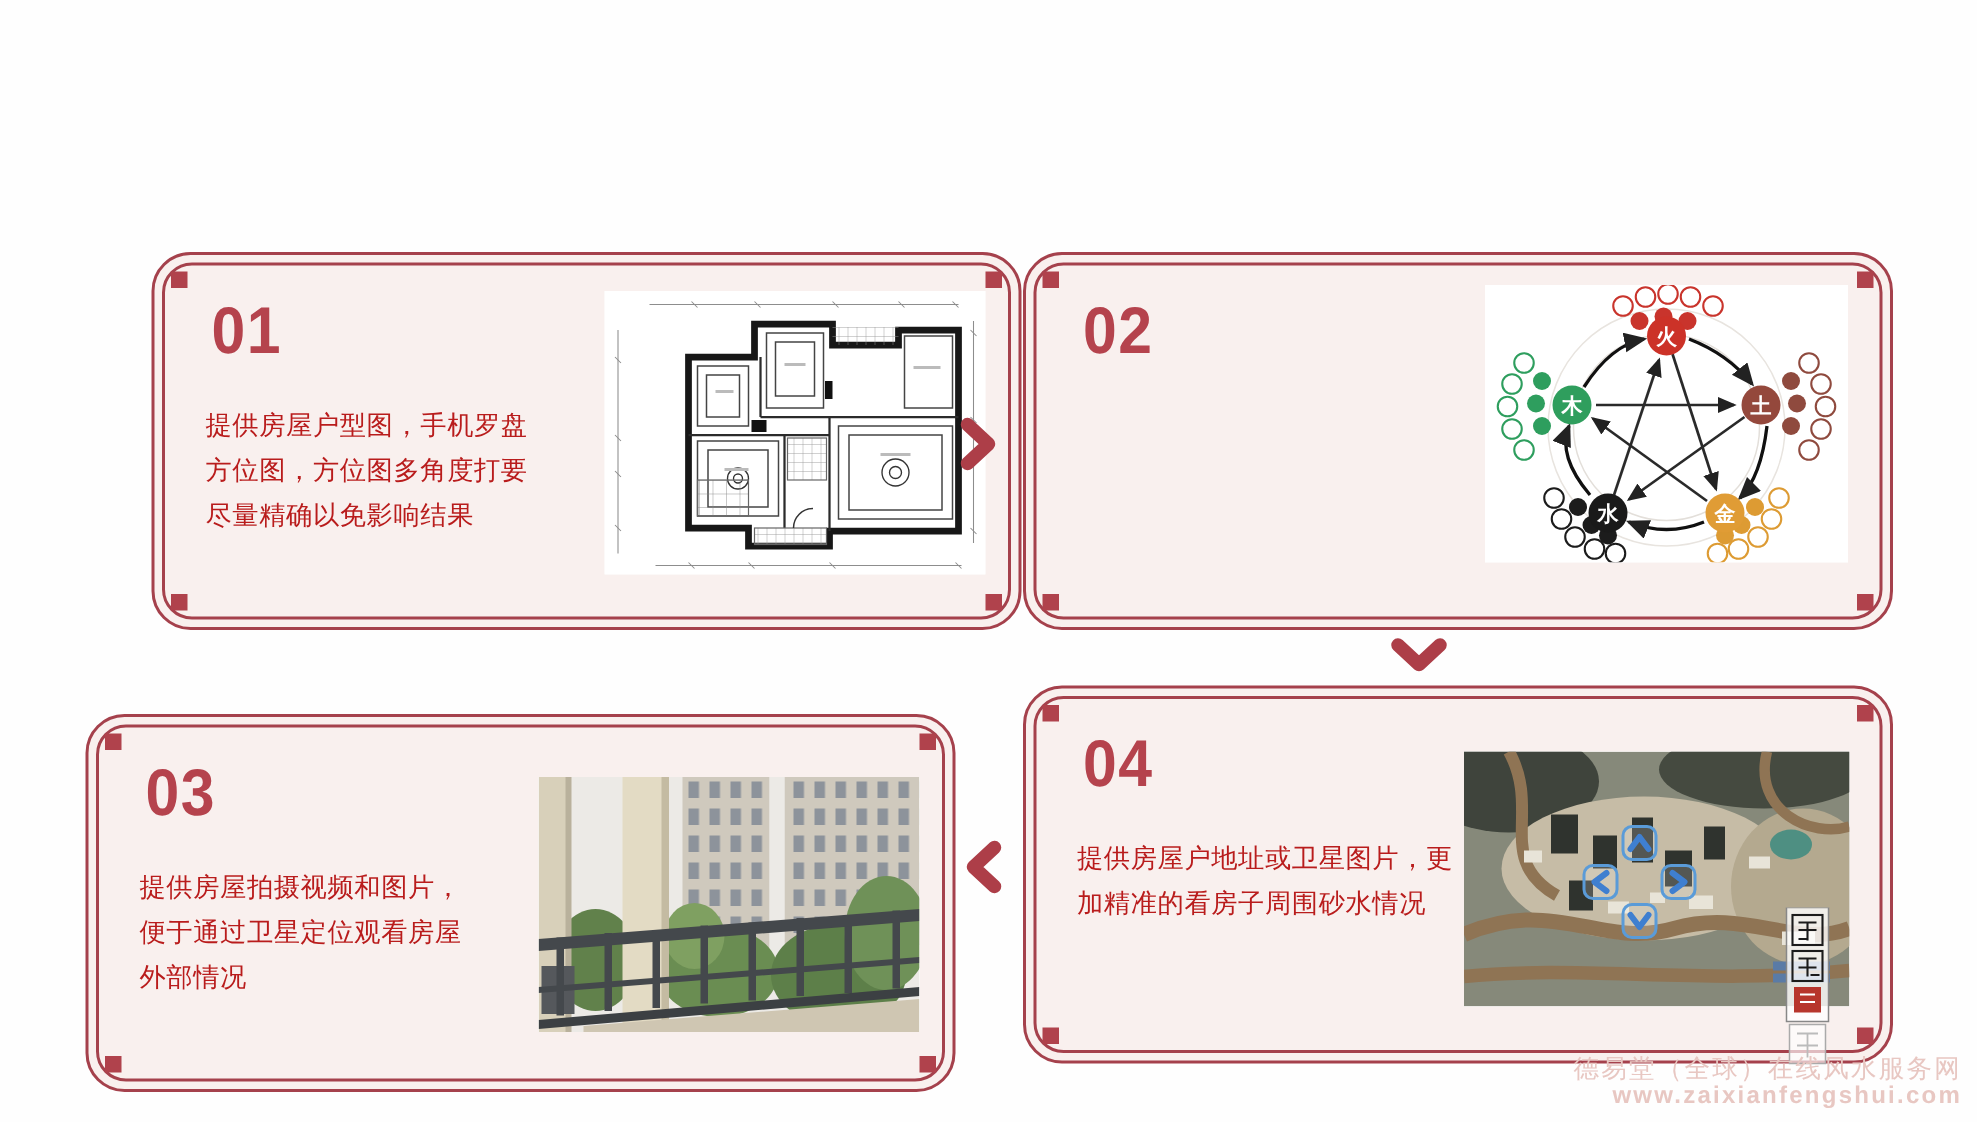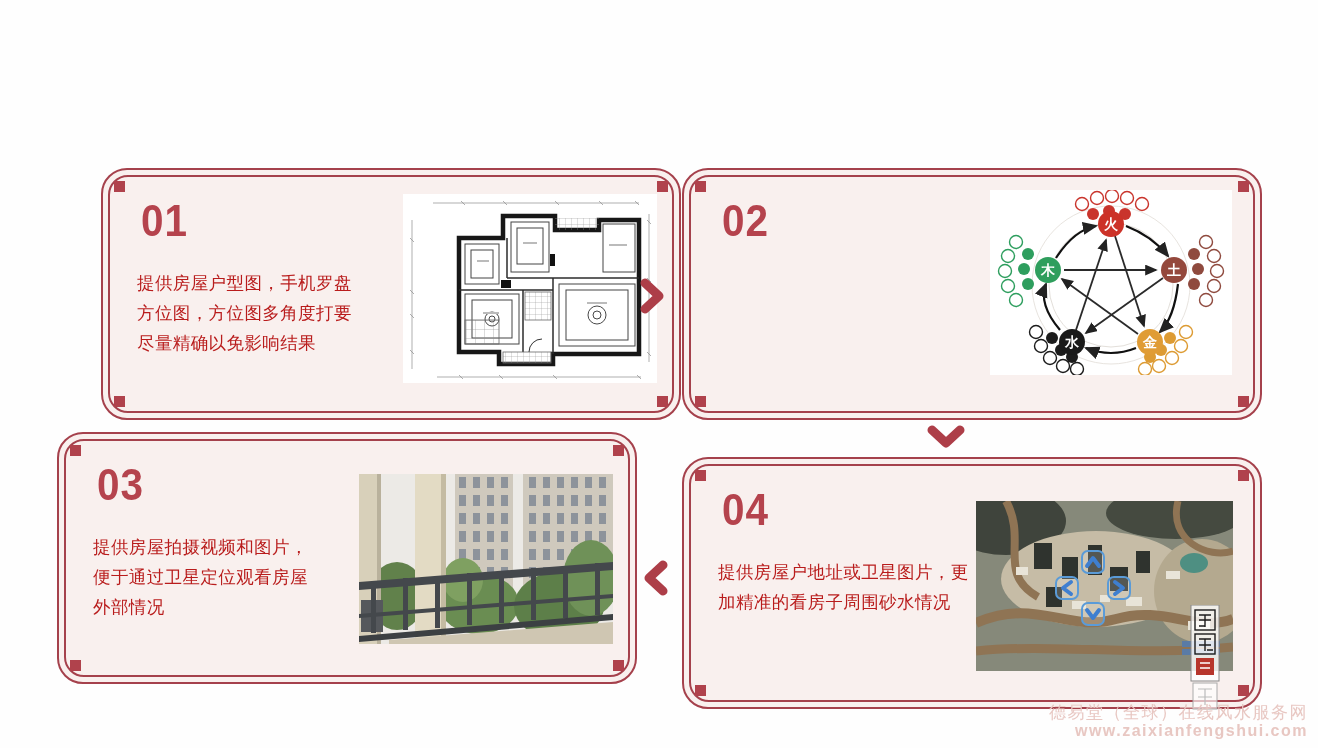--- a/index.html
+++ b/index.html
@@ -23,21 +23,21 @@
     background-size:21px 12px;background-repeat:repeat-x;}
   .cloud{position:absolute;top:38px;width:34px;height:26px;}
   .cloud-l{left:24px;} .cloud-r{right:24px;}
   .cloud svg{display:block;width:100%;height:100%;}
 
   
   .card{position:absolute;width:580px;height:252px;box-sizing:border-box;
     background:#f9f0ee;border:2px solid #a5414c;border-radius:26px;}
   .card::before{content:"";position:absolute;inset:5px;border:2px solid #a5414c;border-radius:20px;pointer-events:none;}
   .card1{left:57px;top:168px;margin-left:44px;} .card2{left:682px;top:168px;}
-  .card3{left:57px;top:432px;} .card4{left:682px;top:457px;}
+  .card3{left:57px;top:476px;} .card4{left:682px;top:457px;}
   .sq{position:absolute;width:11px;height:11px;background:#b0424c;z-index:2;}
   .sq.tl{left:11px;top:11px;} .sq.tr{right:11px;top:11px;}
   .sq.bl{left:11px;bottom:11px;} .sq.br{right:11px;bottom:11px;}
 
   .num{position:absolute;left:38px;top:26px;font-size:44px;font-weight:bold;color:#b5434d;
        letter-spacing:1px;transform:scaleX(.92);transform-origin:left top;}
   .desc{position:absolute;left:34px;top:98px;margin:0;font-size:17.5px;line-height:30px;
         color:#b91c1c;letter-spacing:.4px;}
   .card1 .desc,.card3 .desc{width:226px;}
   .card2 .desc,.card4 .desc{width:268px;}

